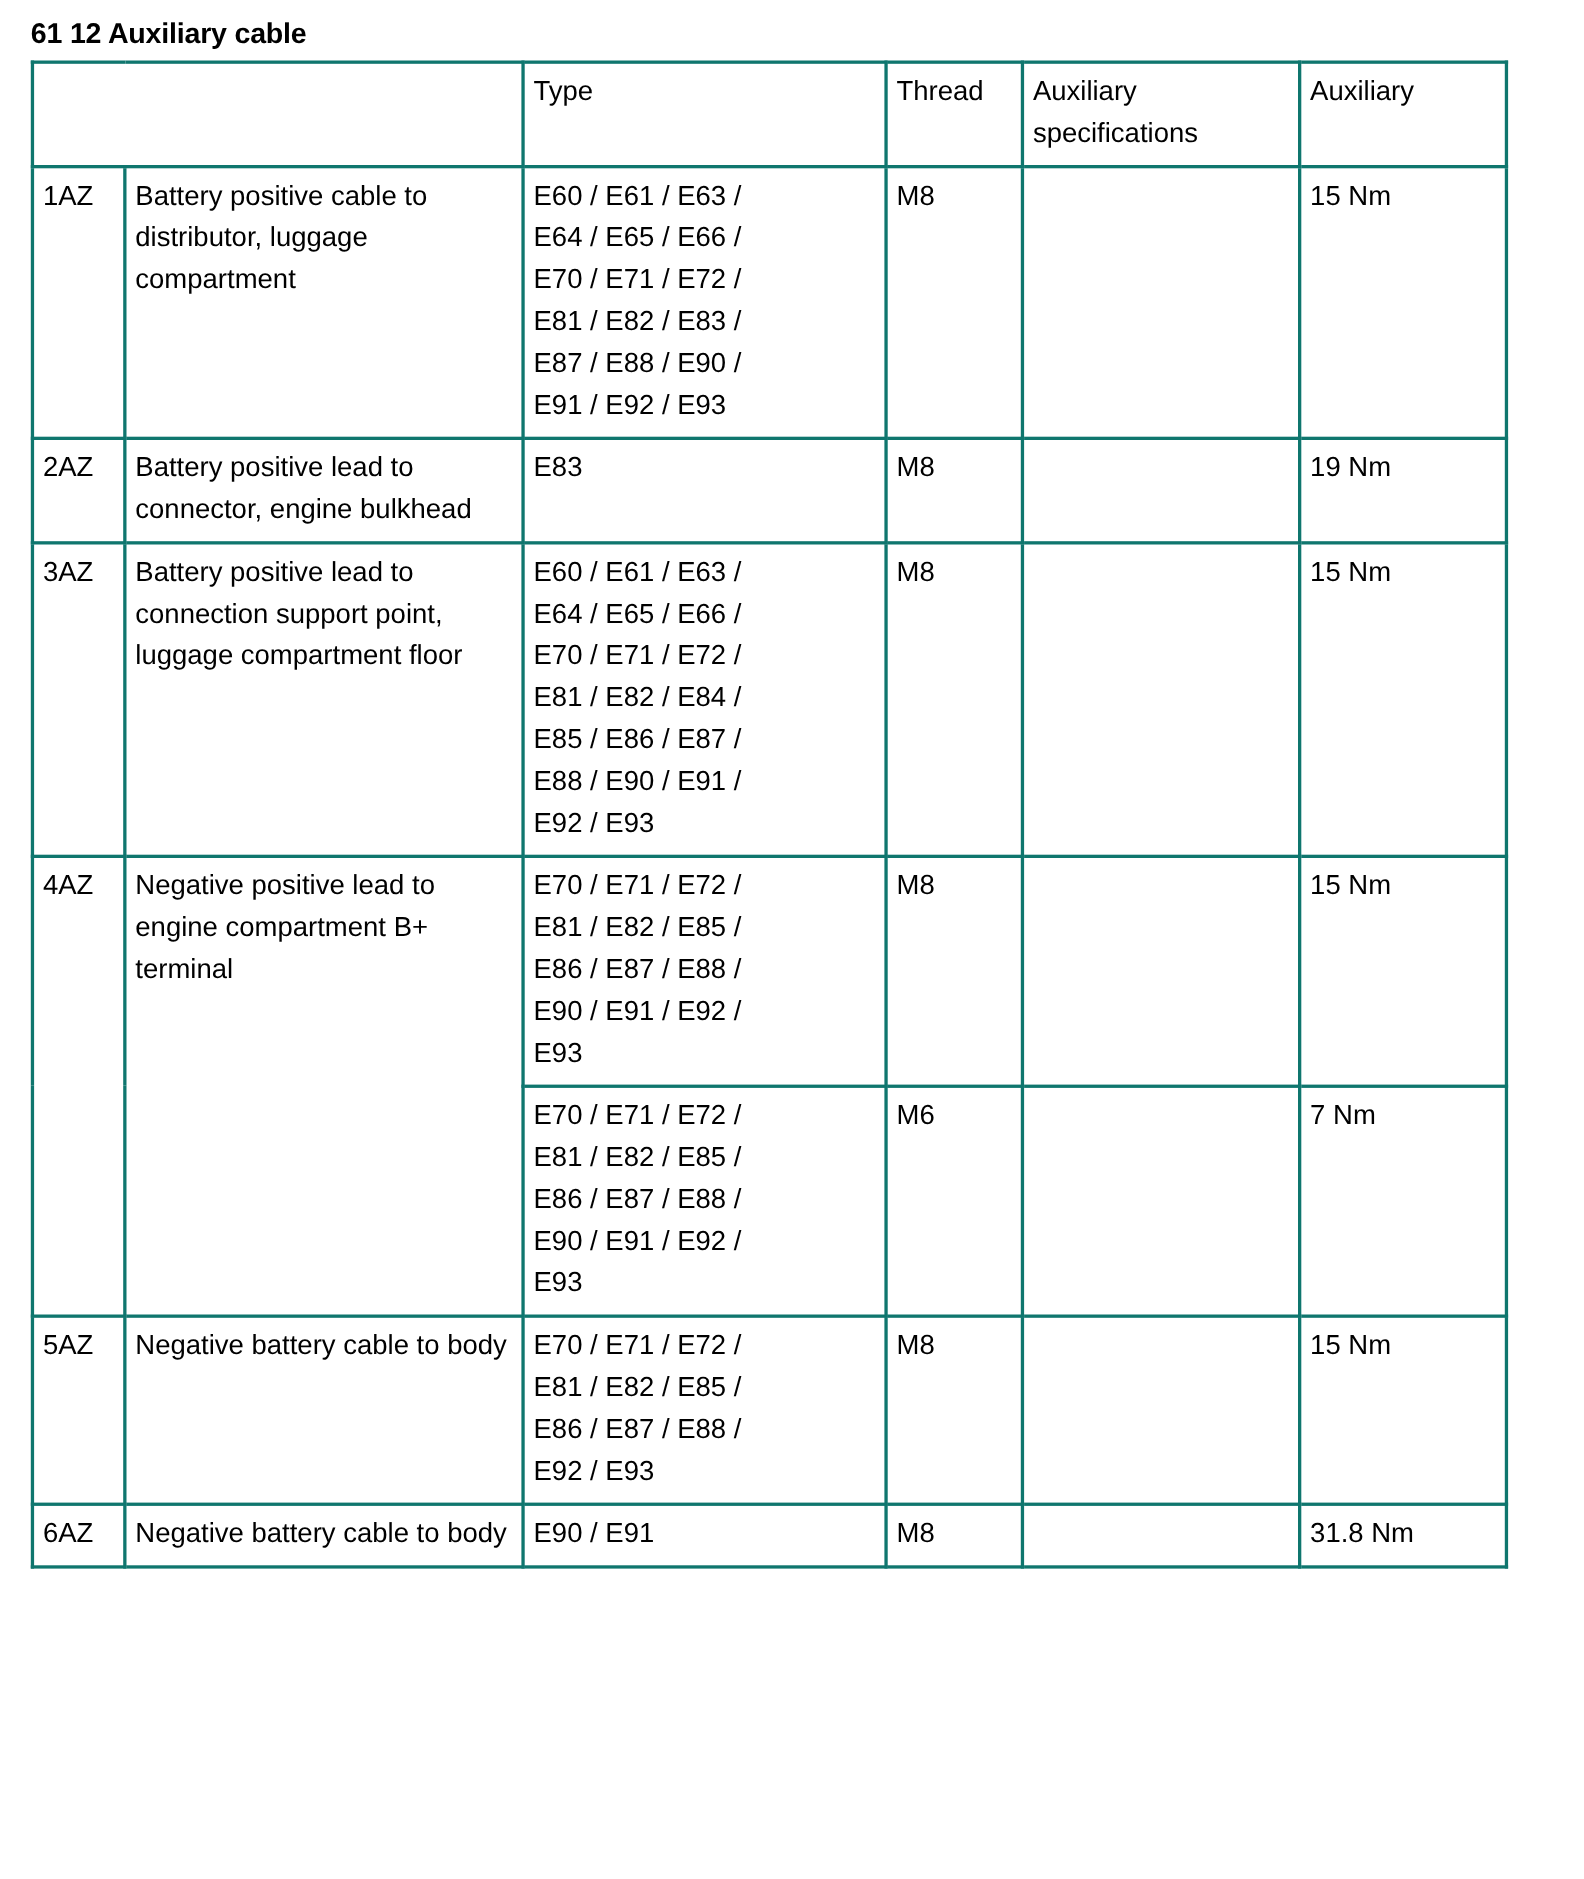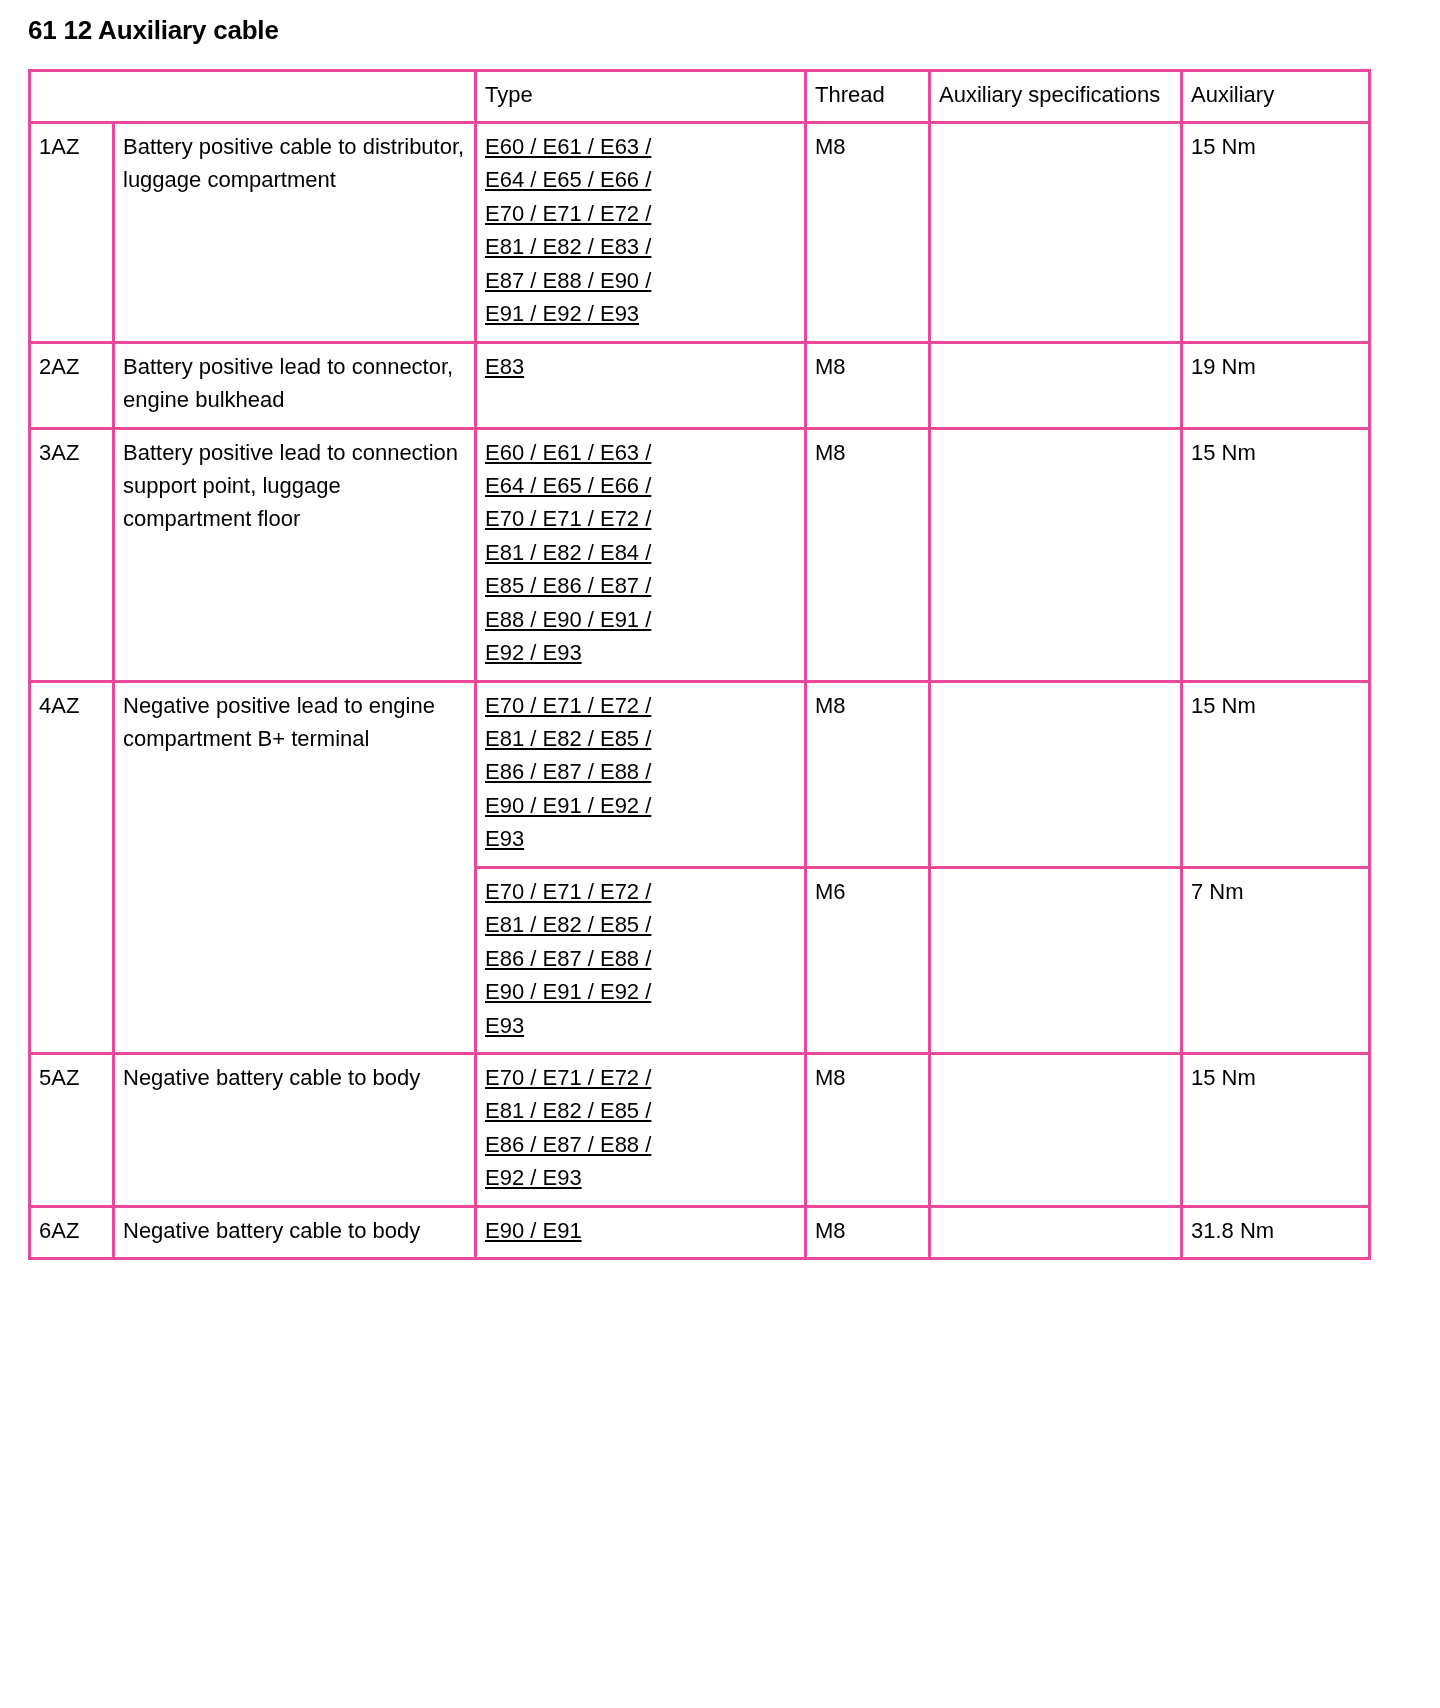--- a/index.html
+++ b/index.html
@@ -18,34 +18,34 @@
     position: relative;
     width: 1440px;
     height: 1708px;
     box-sizing: border-box;
     padding: 10px 24px 0 26px;
   }
   .doc-title {
     font-size: 26px;
     font-weight: bold;
     letter-spacing: -0.2px;
-    margin: 6px 0 24px 2px;
+    margin: 6px 0 10px 2px;
     line-height: 1.1;
   }
   table.spec {
     border-collapse: collapse;
     table-layout: fixed;
     width: 1340px;
     margin-left: 2px;
   }
   table.spec td, table.spec th {
-    border: 3px solid #ec4899;
+    border: 3px solid #0f766e;
     vertical-align: top;
     padding: 6px 8px 10px 8px;
-    font-size: 22px;
+    font-size: 25px;
     line-height: 1.52;
     font-weight: normal;
     text-align: left;
   }
   
   col.c-id    { width: 84px; }
   col.c-desc  { width: 362px; }
   col.c-type  { width: 330px; }
   col.c-thread{ width: 124px; }
   col.c-tight { width: 252px; }
@@ -64,21 +64,21 @@
     padding-right: 2px;
     white-space: nowrap;
   }
   .desc-cell {
     padding-left: 6px;
   }
   .type-cell, .thread-cell, .tight-cell, .dim-cell {
     padding-left: 10px;
   }
   .dim-cell { white-space: nowrap; margin-top: 28px; }
-  .multi-line { white-space: pre-line; text-decoration: underline; }
+  .multi-line { white-space: pre-line; }
 </style>
 </head>
 <body>
 
 <div class="page">
 
   <div class="doc-title">61 12 Auxiliary cable</div>
 
   <table class="spec">
     <colgroup>

